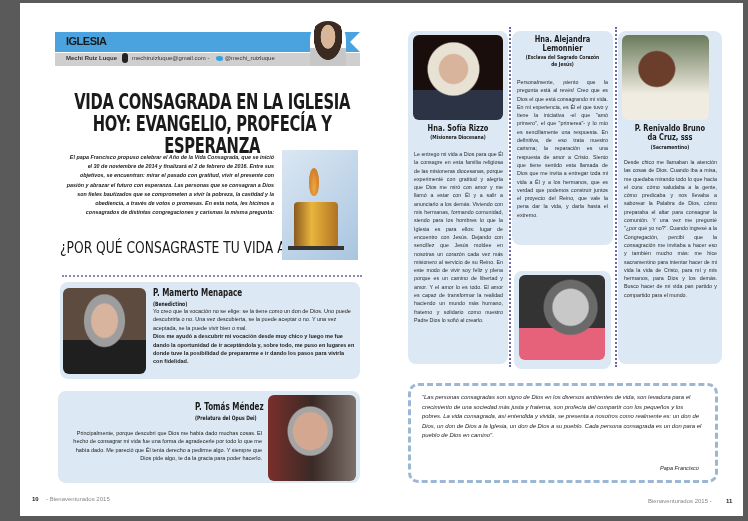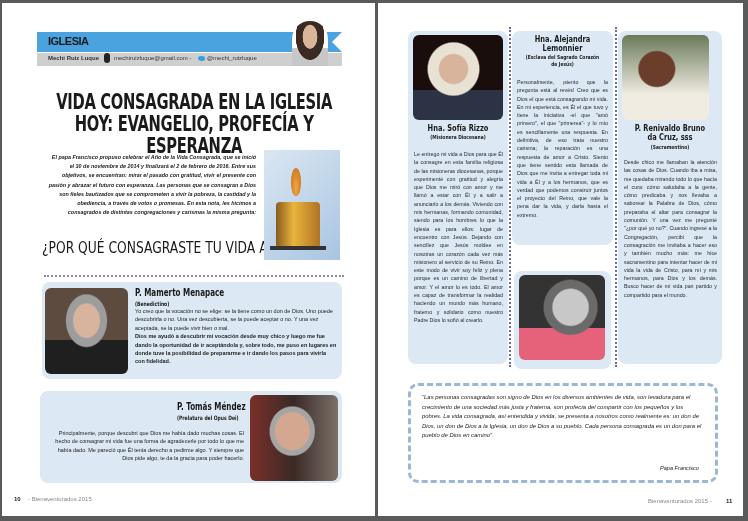--- a/index.html
+++ b/index.html
@@ -1,20 +1,20 @@
 <!DOCTYPE html>
 <html><head>
 <meta charset="utf-8">
 <style>
   * { box-sizing: border-box; margin: 0; padding: 0; }
   html, body { width: 748px; height: 521px; overflow: hidden; background: #5a5a5a; }
   body { position: relative; font-family: "DejaVu Sans", sans-serif; }
 
   .page { position: absolute; top: 3px; background: #fff; height: 513px; overflow: hidden; }
-  .page-left { left: 2px; width: 373px; }
+  .page-left { left: 20px; width: 373px; }
   .page-right { left: 378px; width: 365px; }
 
   
   .banner { position: absolute; left: 35px; top: 29px; width: 305px; height: 20px; background: #4aa3df; }
   .banner-tail { position: absolute; left: 330px; top: 29px; width: 0; height: 0;
     border-top: 10px solid transparent; border-bottom: 10px solid transparent; border-right: 10px solid #fff; }
   .section-label { position: absolute; left: 46px; top: 32px; font: bold 11px "Liberation Sans", sans-serif; color: #1a1a1a; letter-spacing: -0.5px; }
   .author-bar { position: absolute; left: 35px; top: 50px; width: 305px; height: 13px; background: #cfcfcf; }
   .author-name, .author-email, .author-twitter { position: absolute; top: 52px; font: 6px "Liberation Sans", sans-serif; color: #333; }
   .author-name { left: 46px; font-weight: bold; }

